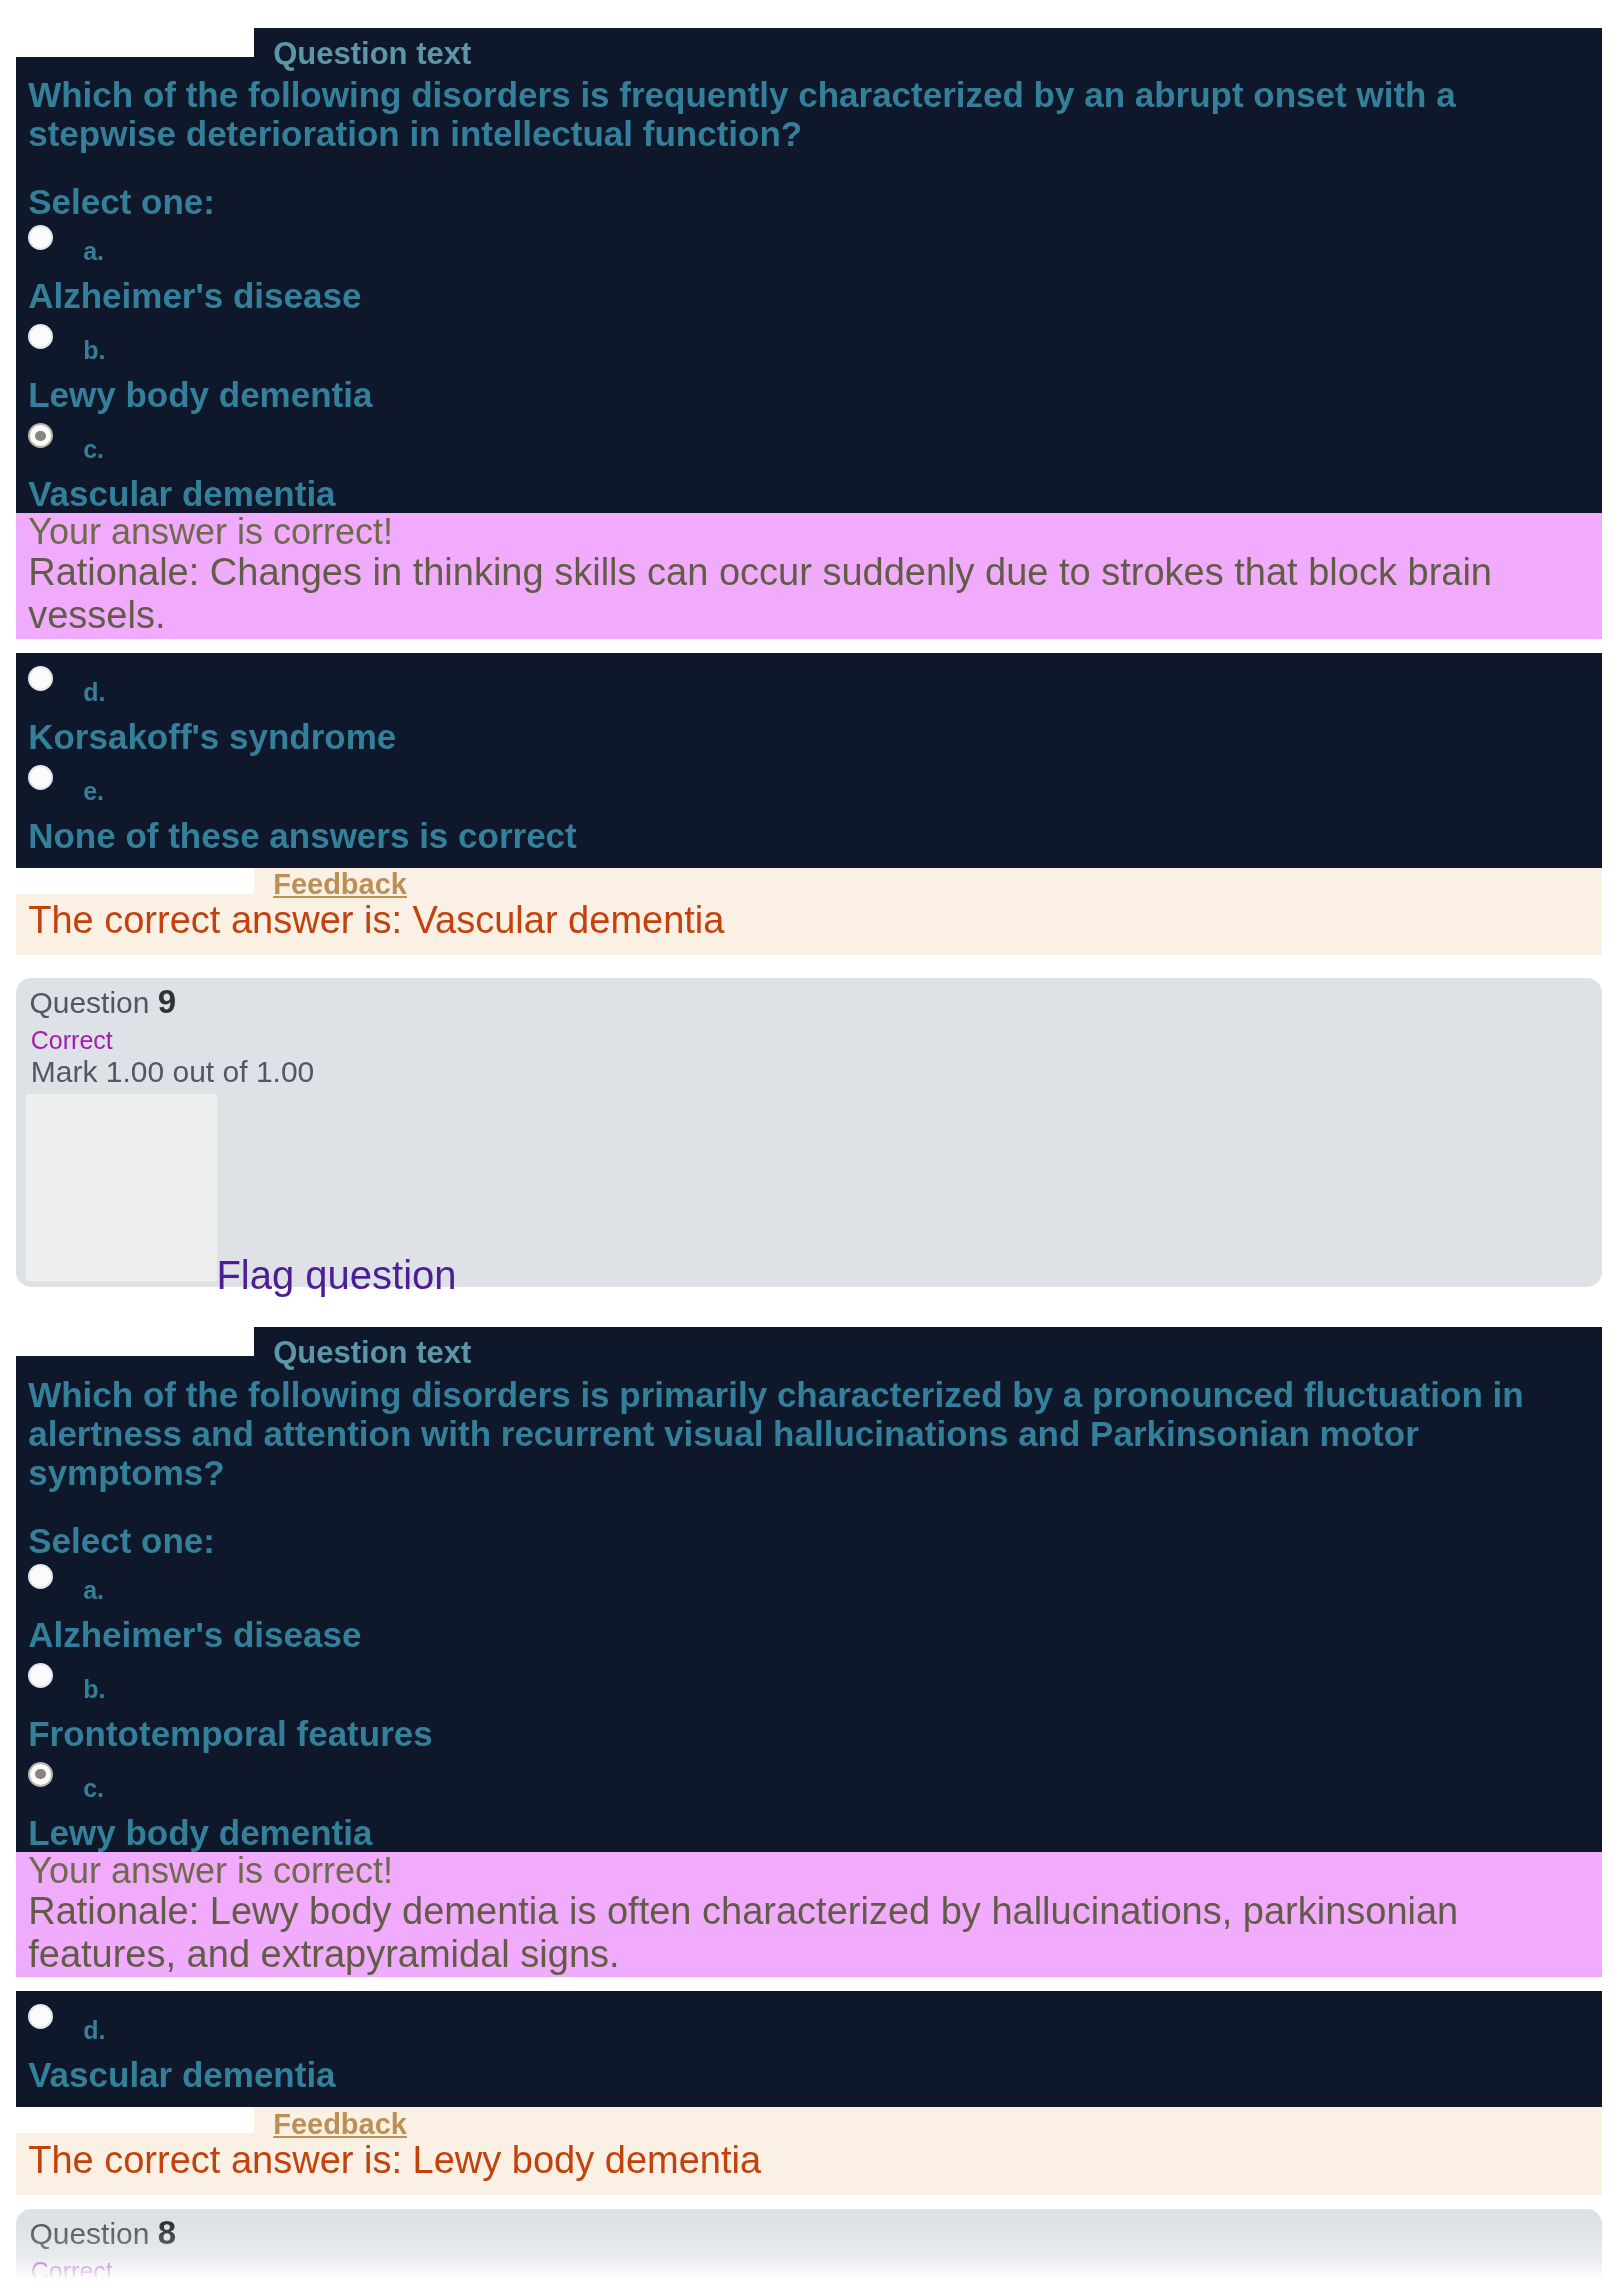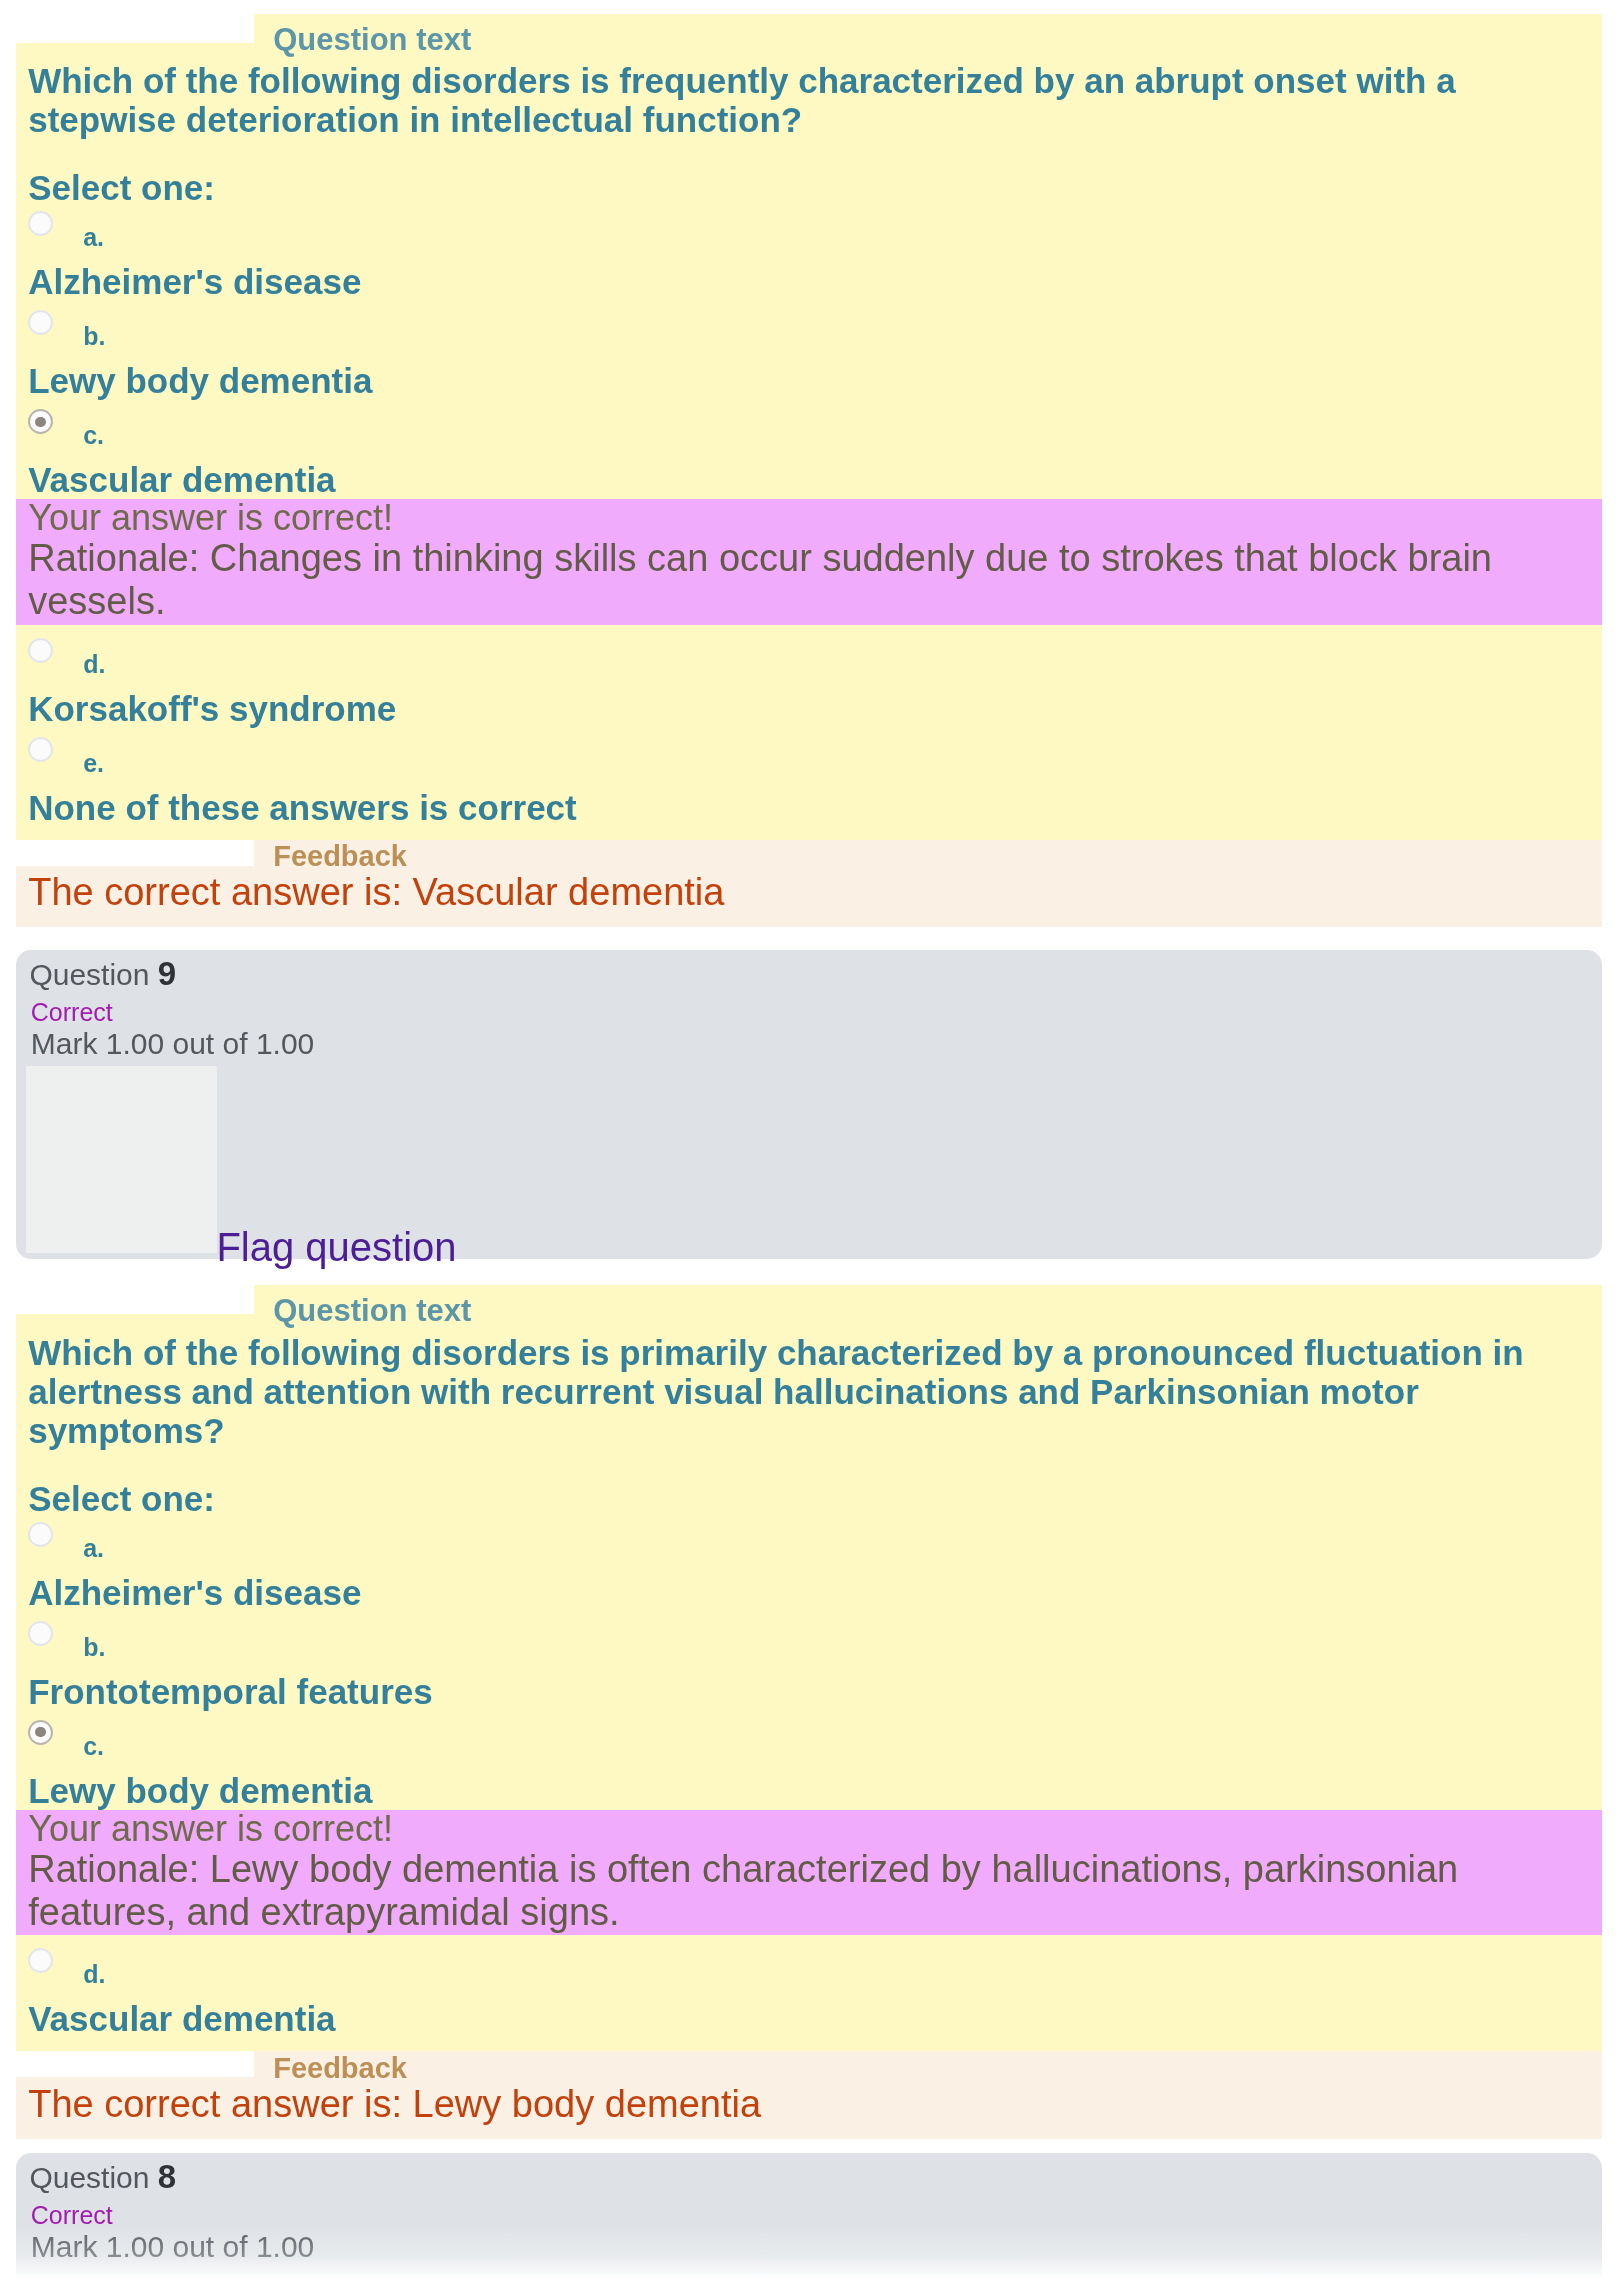--- a/index.html
+++ b/index.html
@@ -12,21 +12,21 @@
   
   .qinfo{background:#dee2e6;position:relative;height:309px;border-radius:15px;}
   .qinfo-left{position:absolute;left:9.2px;top:116px;width:191px;height:187px;background:#eeefef;}
   .q-no{font-size:30px;color:#52575d;line-height:35px;position:absolute;left:13px;top:5.9px;}
   .q-no b{font-weight:bold;color:#2f3337;font-size:33px;}
   .q-state{font-size:25px;color:#a21caf;line-height:29px;position:absolute;left:14.4px;top:48px;}
   .q-grade{font-size:30px;color:#53585e;line-height:34px;position:absolute;left:14.4px;top:77px;}
   .flagq{font-size:40px;color:#4c1d95;position:absolute;left:200px;top:275px;}
 
   
-  .qcontent{background:#fef9c3;}
+  .qcontent{background:#0f172a;margin-top:14px;}
   .qcontent.cont{padding-top:9.2px;padding-bottom:7.9px;}
   .qtext-label{font-size:31px;font-weight:bold;color:#5c96a8;padding:9.2px 0 0 245px;line-height:34px;position:relative;}
   .qtext-label:before{content:"";position:absolute;left:-11.8px;top:0;width:238px;height:29px;background:#fff;}
   .qtext-label span{position:relative;}
   .qtext{font-size:35px;font-weight:bold;line-height:39px;color:#34809a;padding-top:4.6px;}
   .prompt{font-size:35px;font-weight:bold;color:#34809a;line-height:39px;padding-top:29px;}
 
   .opt{display:block;position:relative;height:99px;}
   .opt.last{height:94px;}
   .opt-letter{font-size:25px;font-weight:bold;color:#34809a;position:absolute;left:55px;top:17px;line-height:27.5px;}
@@ -38,21 +38,21 @@
   .radio.sel:after{content:"";position:absolute;left:5.2px;top:5.2px;width:10.5px;height:10.5px;
                    border-radius:50%;background:#8a857e;}
 
   
   .fb-yellow{background:#f0abfc;padding:0 11.8px 1.3px 11.8px;}
   .fb-yellow .t1{font-size:36px;color:#6f6a4c;line-height:38px;}
   .fb-yellow .t2{font-size:38px;color:#625c47;line-height:43px;}
   .fb-peach{background:#faf0e3;padding:0 11.8px 13px 11.8px;}
   .fb-peach .lbl{font-size:29px;font-weight:bold;color:#bb8f55;padding:2.6px 0 0 245px;line-height:29px;position:relative;}
   .fb-peach .lbl:before{content:"";position:absolute;left:-11.8px;top:0;width:238px;height:26px;background:#fff;}
-  .fb-peach .lbl span{position:relative;}
+  .fb-peach .lbl span{position:relative;text-decoration:underline;}
   .fb-peach .txt{font-size:38px;color:#c2410c;line-height:43px;}
   .gap{height:23px;background:#fff;}
   .fade{position:absolute;left:0;right:0;top:2224px;height:71px;background:linear-gradient(to bottom, rgba(255,255,255,0) 0%, rgba(255,255,255,0.30) 45%, rgba(255,255,255,1) 78%);pointer-events:none;}
   .gap.short{height:14.4px;}
   .gap.tall{height:25.5px;}
 </style>
 </head>
 <body>
 
 <div class="page">

